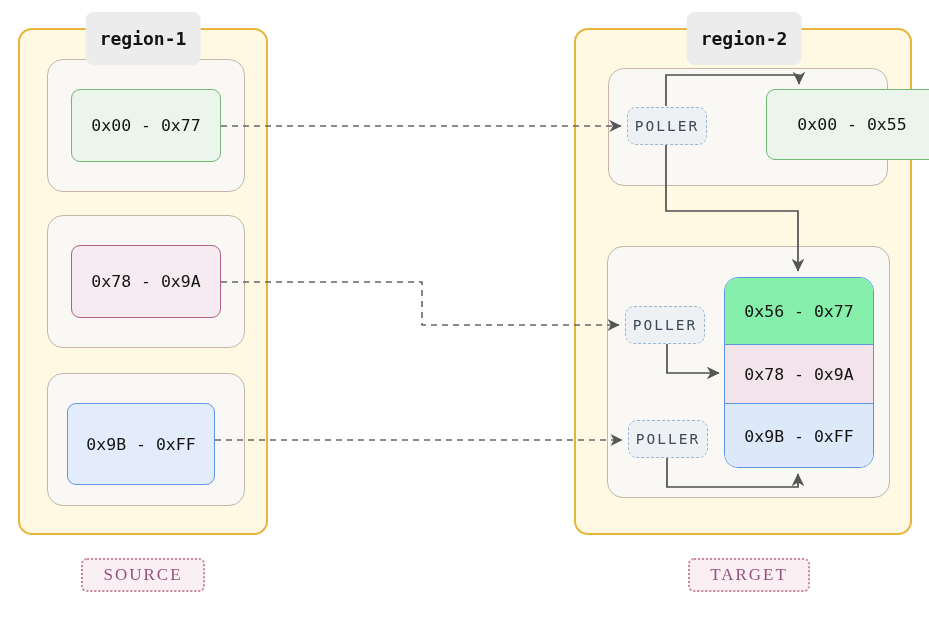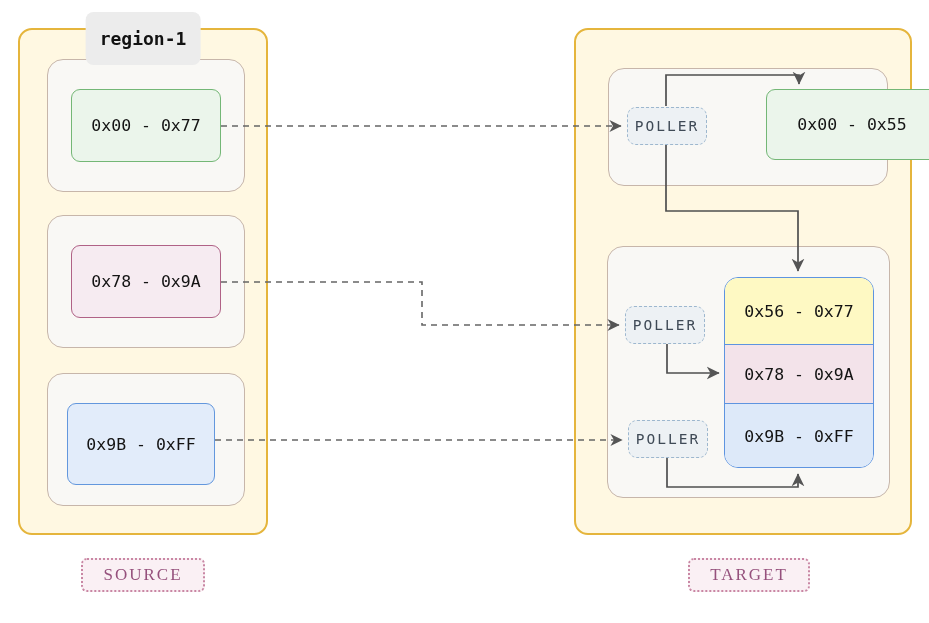--- a/index.html
+++ b/index.html
@@ -11,21 +11,21 @@
   .subbox{position:absolute;background:#F9F8F5;border:1.5px solid #C7B6AA;border-radius:16px;box-sizing:border-box;}
   .block{position:absolute;border-radius:9px;box-sizing:border-box;display:flex;align-items:center;
           justify-content:center;font-size:16.5px;color:#141414;white-space:nowrap;z-index:2;}
   .block.green{background:#EBF5EB;border:1.5px solid #74B776;}
   .block.pink{background:#F6EBF1;border:1.5px solid #B06286;}
   .block.blue{background:#E2ECFA;border:1.5px solid #6397DD;}
   .stack{position:absolute;border:1.5px solid #5E94E0;border-radius:14px;box-sizing:border-box;
           overflow:hidden;display:flex;flex-direction:column;background:#fff;z-index:2;}
   .seg{flex:0 0 auto;display:flex;align-items:center;justify-content:center;font-size:16.5px;color:#141414;box-sizing:border-box;}
   .seg.s2,.seg.s3{border-top:1.5px solid #5E94E0;}
-  .seg.green{background:#fef9c3;}
+  .seg.green{background:#86efac;}
   .seg.pink{background:#F3E3EA;}
   .seg.blue{background:#DDE9F9;}
   .poller{position:absolute;width:80px;height:38px;background:#EDF1F4;border:1.5px dashed #9DB7CE;
           border-radius:9px;box-sizing:border-box;display:flex;align-items:center;justify-content:center;
           font-size:14.5px;letter-spacing:2px;color:#3F4A56;z-index:2;}
   .badge{position:absolute;background:#FAF0F4;border:2px dotted #C987A4;border-radius:6px;box-sizing:border-box;
           display:flex;align-items:center;justify-content:center;font-size:17px;letter-spacing:2px;color:#95507C;font-family:Liberation Serif, serif;}
   svg.overlay{position:absolute;left:0;top:0;z-index:5;pointer-events:none;}
   .dash{fill:none;stroke:#666666;stroke-width:1.6;stroke-dasharray:6 5;}
   .solid{fill:none;stroke:#4F4F4F;stroke-width:1.7;}
@@ -42,20 +42,21 @@
   <div class="subbox" style="left:47px;top:215px;width:198px;height:133px"></div>
   <div class="subbox" style="left:47px;top:373px;width:198px;height:133px"></div>
 
   <div class="block green" style="left:71px;top:89px;width:150px;height:73px">0x00 - 0x77</div>
   <div class="block pink" style="left:71px;top:245px;width:150px;height:73px">0x78 - 0x9A</div>
   <div class="block blue" style="left:67px;top:403px;width:148px;height:82px">0x9B - 0xFF</div>
 
   <div class="badge" style="left:81px;top:558px;width:124px;height:34px">SOURCE</div>
 
   <div class="region" style="left:574px;top:28px;width:338px;height:507px"></div>
+  <div class="region-label" style="left:744px;top:12px">region-2</div>
 
   <div class="subbox" style="left:608px;top:68px;width:280px;height:118px"></div>
   <div class="subbox" style="left:607px;top:246px;width:283px;height:252px"></div>
 
   <div class="block green" style="left:766px;top:89px;width:172px;height:71px">0x00 - 0x55</div>
 
   <div class="stack" style="left:724px;top:277px;width:150px;height:191px">
     <div class="seg s1 green" style="height:66px">0x56 - 0x77</div>
     <div class="seg s2 pink" style="height:59px">0x78 - 0x9A</div>
     <div class="seg s3 blue" style="height:66px">0x9B - 0xFF</div>

